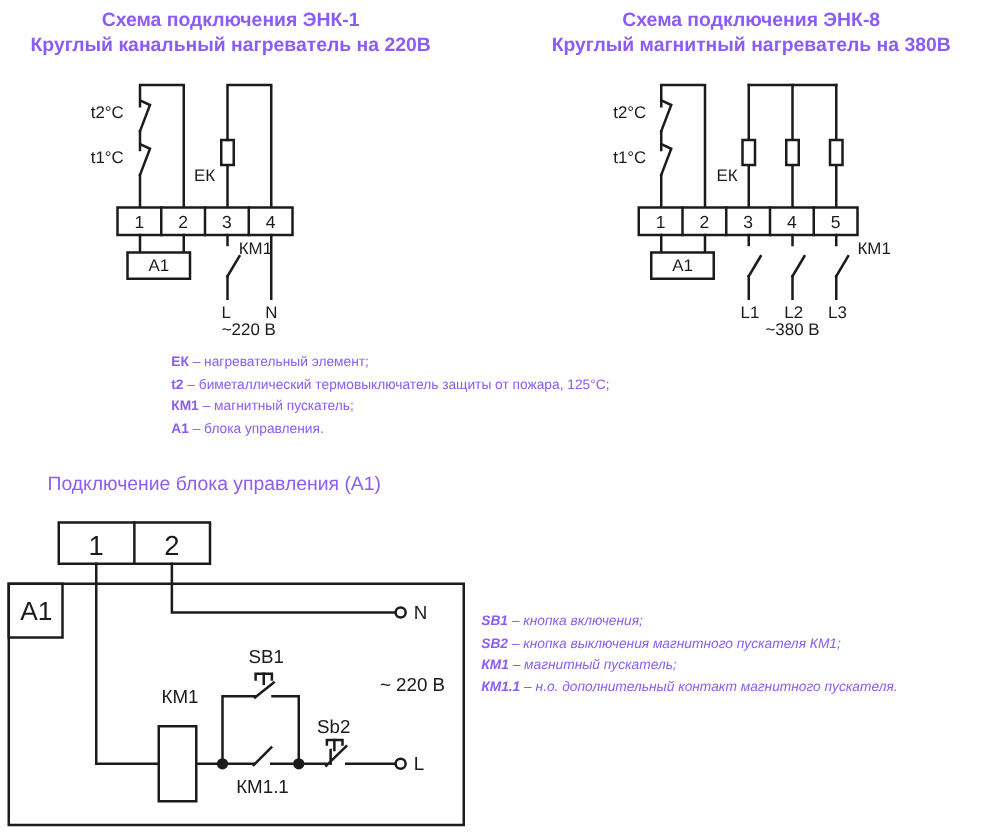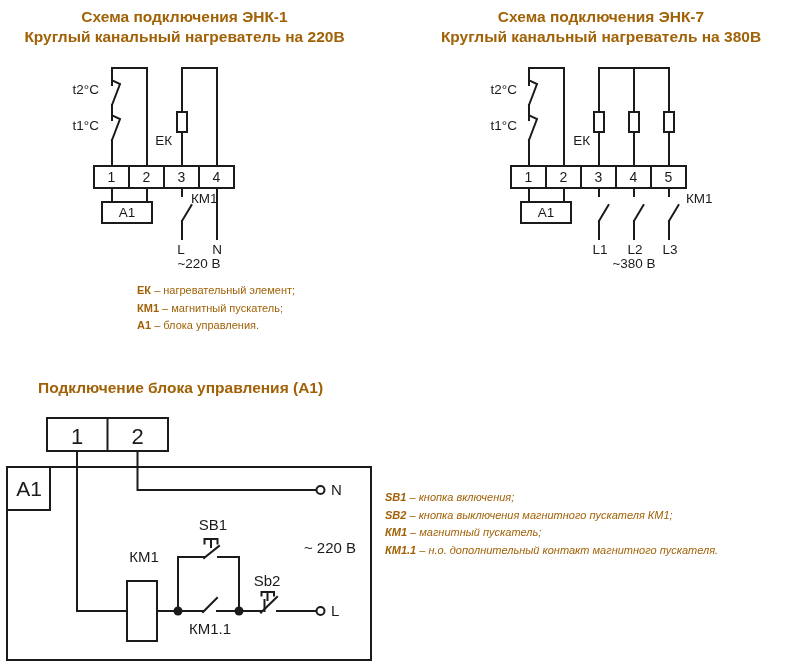--- a/index.html
+++ b/index.html
@@ -1,49 +1,49 @@
 <!DOCTYPE html>
 <html><head>
 <meta charset="utf-8">
 <style>
   html,body { margin:0; padding:0; background:#fff; }
   .stage {
     position:relative; width:800px; height:671px; background:#ffffff;
-    font-family:"Liberation Sans", sans-serif; color:#a16207; overflow:hidden;
+    font-family:"Liberation Sans", sans-serif; color:#8b5cf6; overflow:hidden;
   }
   svg.canvas { position:absolute; left:0; top:0; }
   .w    { stroke:#1b1b1b; stroke-width:2; fill:none; stroke-linecap:square; }
   .box  { stroke:#1b1b1b; stroke-width:2; fill:#ffffff; }
   .dot  { fill:#1b1b1b; stroke:none; }
   .oc   { stroke:#1b1b1b; stroke-width:2; fill:#ffffff; }
   text  { fill:#1b1b1b; font-family:"Liberation Sans", sans-serif; }
   .t13  { font-size:13.5px; }
   .t14  { font-size:14px; }
   .t15  { font-size:15px; }
   .t21  { font-size:21px; }
   .t22  { font-size:22px; }
   .mid  { text-anchor:middle; }
   .end  { text-anchor:end; }
   .title { position:absolute; text-align:center; font-weight:bold; font-size:15.5px; line-height:19.5px; white-space:nowrap; }
-  .section-title { position:absolute; font-weight:bold; font-size:15.5px; white-space:nowrap; }
+  .section-title { position:absolute; font-weight:normal; font-size:15.5px; white-space:nowrap; }
   .legend { position:absolute; font-size:11px; line-height:17.5px; white-space:nowrap; }
   .legend b { font-weight:bold; }
 </style>
 </head>
 <body>
 
 <div class="stage">
 
   <div class="title" style="left:8px; top:7px; width:353px;">
     <div>Схема подключения ЭНК-1</div>
     <div>Круглый канальный нагреватель на 220В</div>
   </div>
   <div class="title" style="left:421px; top:7px; width:360px;">
-    <div>Схема подключения ЭНК-7</div>
-    <div>Круглый канальный нагреватель на 380В</div>
+    <div>Схема подключения ЭНК-8</div>
+    <div>Круглый магнитный нагреватель на 380В</div>
   </div>
 
   <svg class="canvas" width="800" height="671" viewBox="0 0 800 671">
 
     <g>
 
       <path class="w" d="M112 85 V68 H147 V166"></path>
       <path class="w" d="M112 105 L120 84 L112.5 80.5"></path>
       <path class="w" d="M112 120 V105"></path>
       <path class="w" d="M112 140 L120 119 L112.5 115.5"></path>
@@ -162,20 +162,21 @@
 
       <circle class="oc" cx="320.5" cy="611" r="4"></circle>
       <text class="t15" x="331" y="616">L</text>
 
       <text class="t15 mid" x="330" y="553">~ 220 В</text>
     </g>
   </svg>
 
   <div class="legend" style="left:137px; top:282px;">
     <div class="lrow"><b>ЕК</b> <span>– нагревательный элемент;</span></div>
+    <div class="lrow"><b>t2</b> <span>– биметаллический термовыключатель защиты от пожара, 125°С;</span></div>
     <div class="lrow"><b>КМ1</b> <span>– магнитный пускатель;</span></div>
     <div class="lrow"><b>А1</b> <span>– блока управления.</span></div>
   </div>
 
   <div class="section-title" style="left:38px; top:379px;">Подключение блока управления (А1)</div>
 
   <div class="legend" style="left:385px; top:489px;font-style:italic;">
     <div class="lrow"><b>SB1</b> <span>– кнопка включения;</span></div>
     <div class="lrow"><b>SB2</b> <span>– кнопка выключения магнитного пускателя КМ1;</span></div>
     <div class="lrow"><b>КМ1</b> <span>– магнитный пускатель;</span></div>

